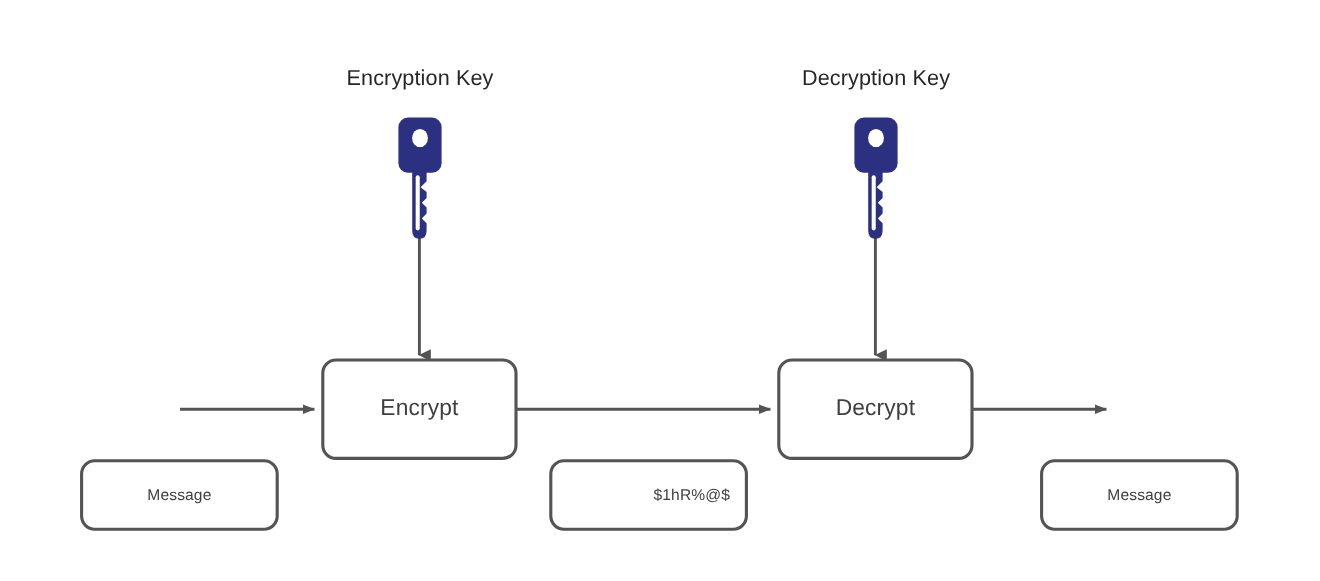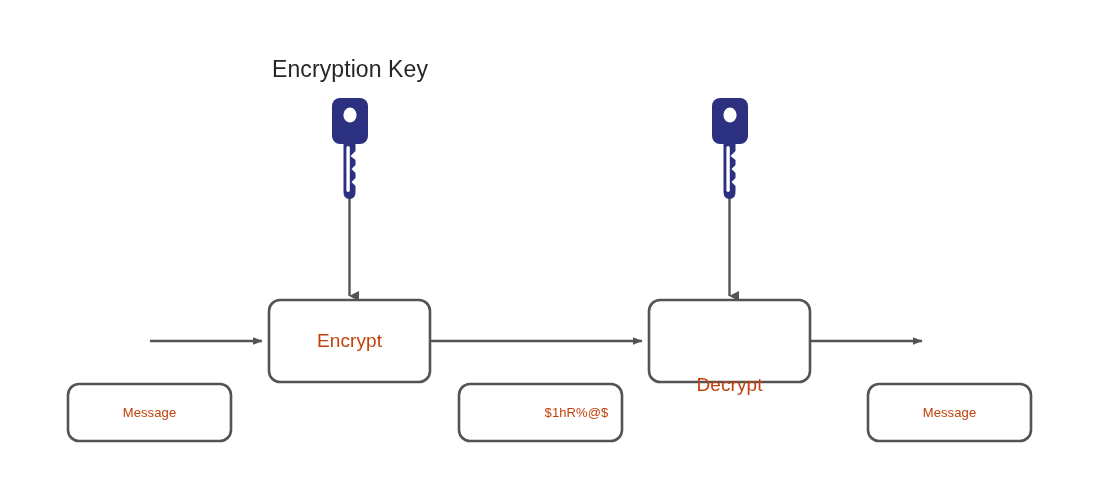--- a/index.html
+++ b/index.html
@@ -25,33 +25,33 @@
     top: 0;
     left: 0;
     width: 1100px;
     height: 484px;
   }
   .node-label {
     position: absolute;
     display: flex;
     align-items: center;
     justify-content: center;
-    color: #c2410c;
+    color: #404040;
     font-size: 19px;
     font-family: "Liberation Sans", sans-serif;
     white-space: nowrap;
     letter-spacing: 0.1px;
   }
   .key-caption {
     position: absolute;
     display: flex;
-    align-items: center;
+    align-items: flex-start;
     justify-content: center;
     color: #262626;
-    font-size: 23px;
+    font-size: 18px;
     font-family: "Liberation Sans", sans-serif;
     white-space: nowrap;
     letter-spacing: 0.1px;
   }
   .proc-box-label {
     font-size: 19px;
   }
   .data-box-label {
     font-size: 13px;
   }
@@ -132,26 +132,29 @@
                L735.5,151
                L735.5,140 Z" fill="#2b3180"></path>
       <rect x="726.4" y="146" width="3.4" height="46" rx="1.7" fill="#ffffff"></rect>
     </g>
   </svg>
 
   <div class="key-caption" style="left:240px; top:55px; width:220px; height:28px;">
     <span>Encryption Key</span>
   </div>
 
+  <div class="key-caption" style="left:620px; top:55px; width:220px; height:28px;">
+    <span>Decryption Key</span>
+  </div>
 
   <div class="node-label proc-box-label" style="left:269px; top:300px; width:161px; height:82px;">
     <span>Encrypt</span>
   </div>
 
-  <div class="node-label proc-box-label" style="left:649px; top:300px; width:161px; height:82px;margin-top:44px;">
+  <div class="node-label proc-box-label" style="left:649px; top:300px; width:161px; height:82px;">
     <span>Decrypt</span>
   </div>
 
   <div class="node-label data-box-label" style="left:68px; top:384px; width:163px; height:57px;">
     <span>Message</span>
   </div>
 
   <div class="node-label data-box-label" style="left:459px; top:384px; width:163px; height:57px;padding-left:36px;">
     <span>$1hR%@$</span>
   </div>

